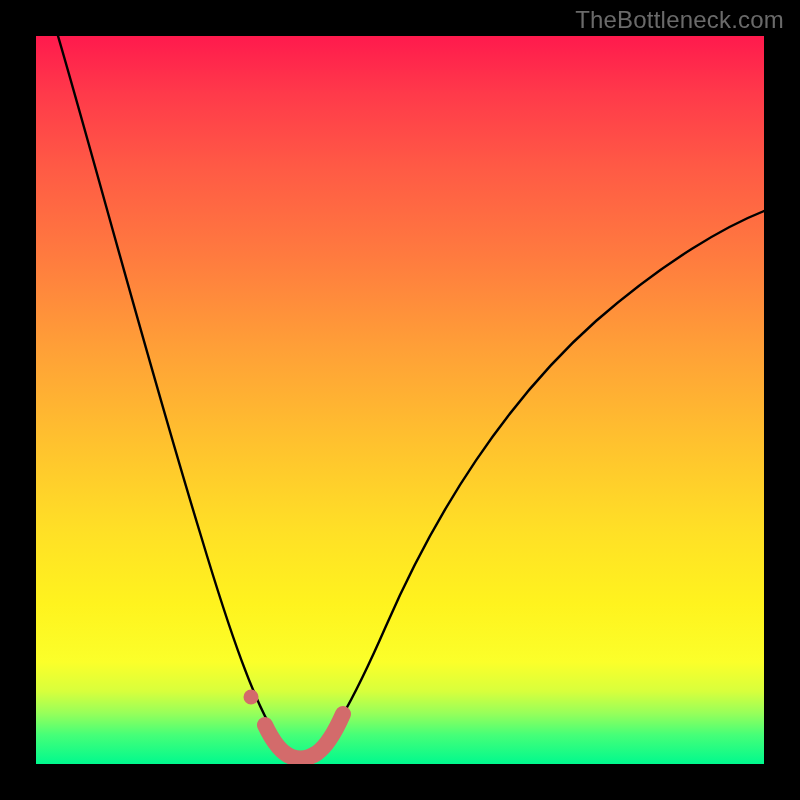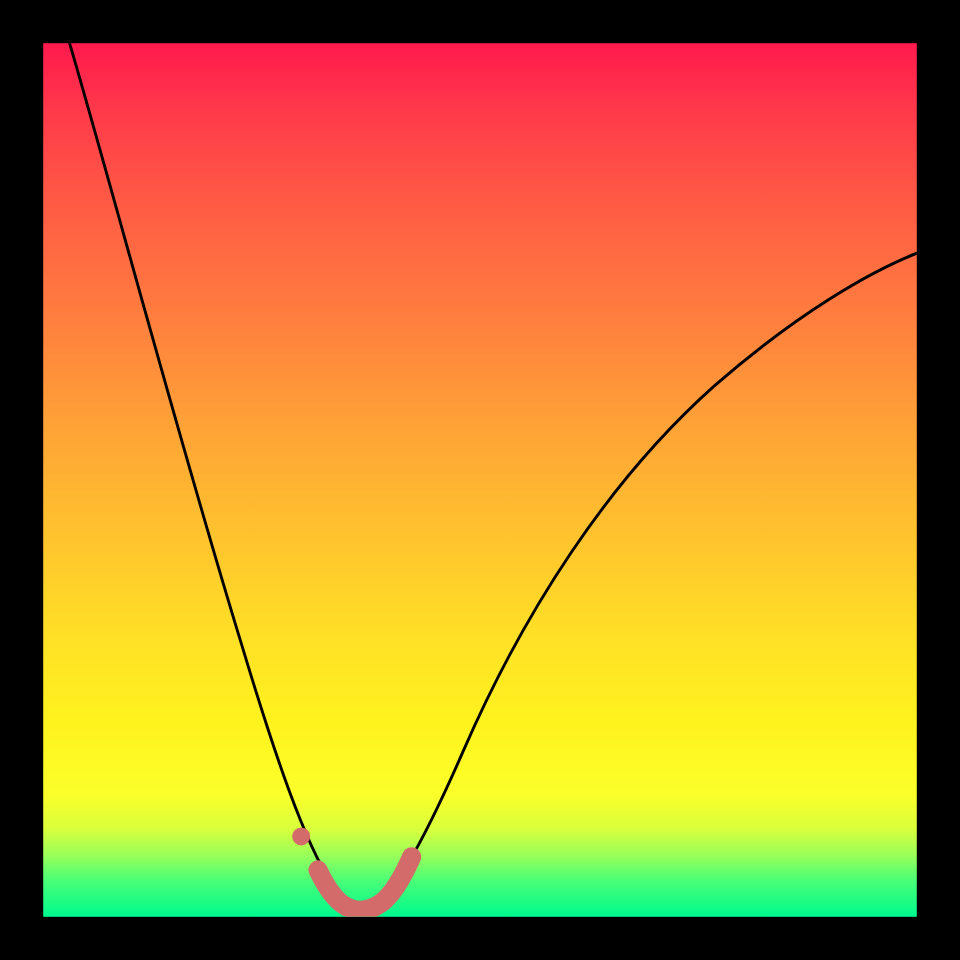--- a/index.html
+++ b/index.html
@@ -75,13 +75,14 @@
 
       <circle cx="215" cy="661" r="7.5" fill="#d36b6b"></circle>
 
       <path d="M 229 689
                C 238 708, 247 718, 256 721
                C 264 724, 272 723, 281 717
                C 292 709, 300 694, 307 678" fill="none" stroke="#d36b6b" stroke-width="16" stroke-linecap="round"></path>
     </svg>
   </div>
 
+  <div class="watermark">TheBottleneck.com</div>
 </div>
 
 </body></html>

